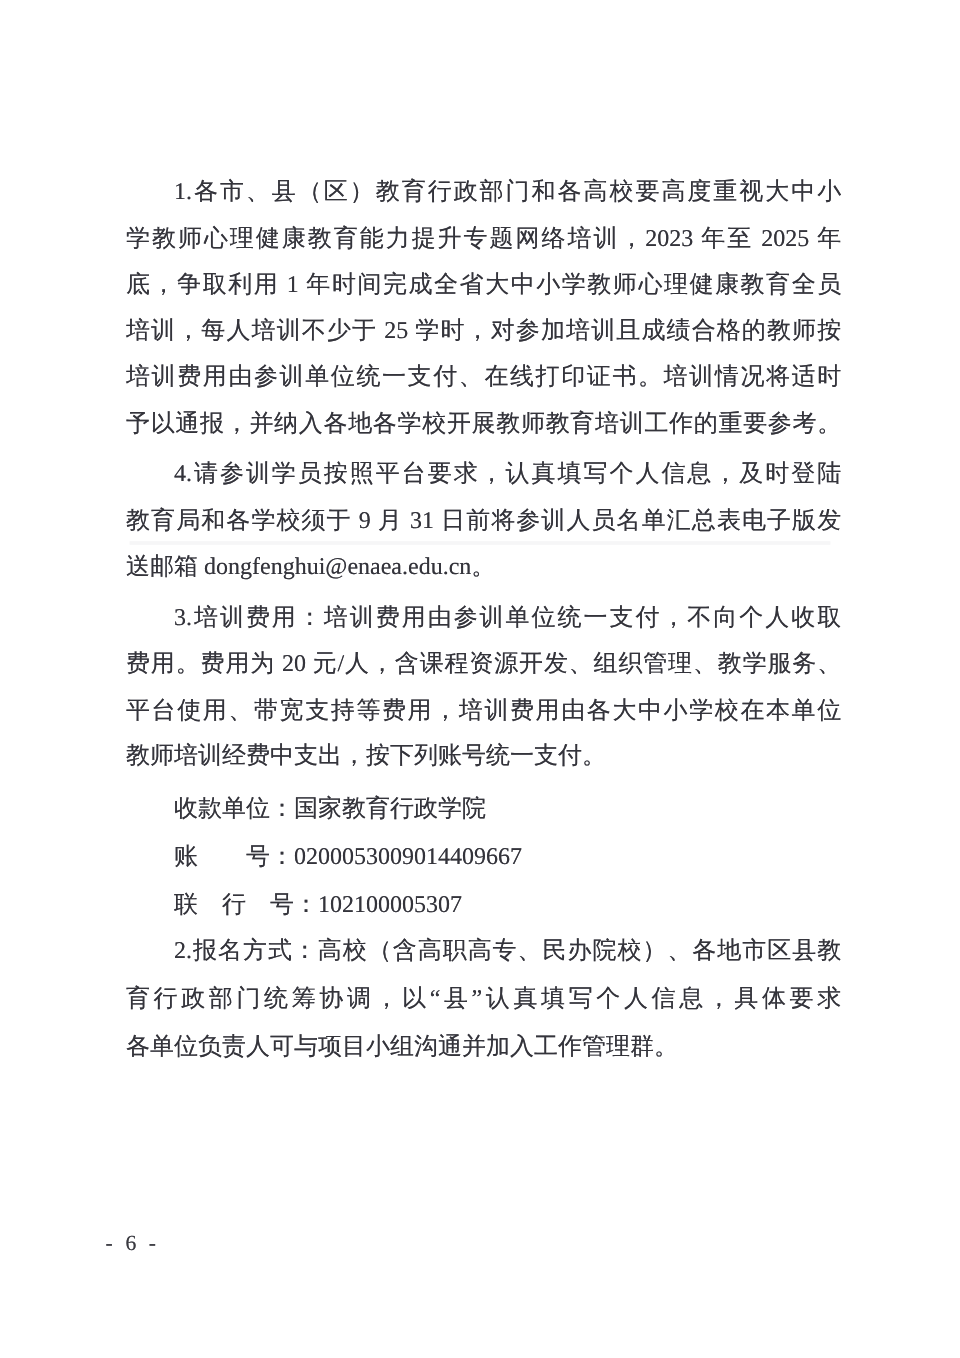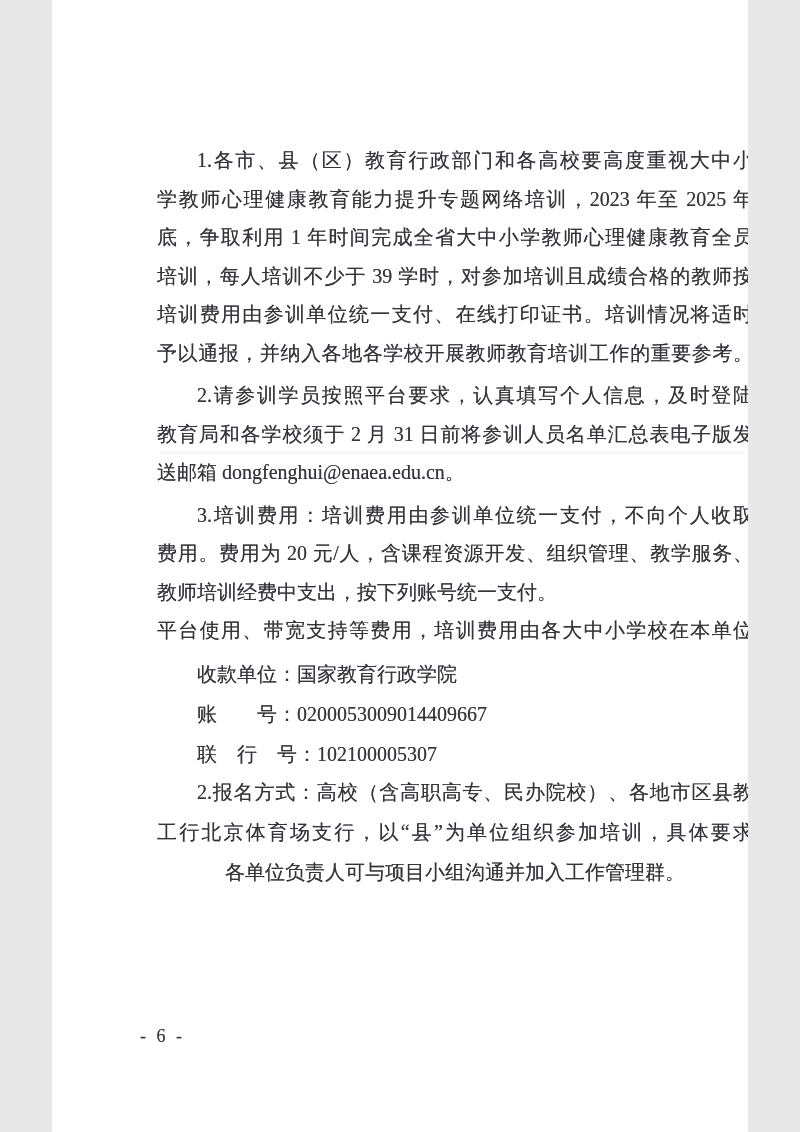--- a/index.html
+++ b/index.html
@@ -1,37 +1,37 @@
 <!DOCTYPE html>
 <html><head>
 <meta charset="utf-8">
 <style>
   html,body{margin:0;padding:0;background:#e8e8e8;}
   .page{
     position:relative;
-    width:696px;height:1132px;
+    width:800px;height:1132px;
     margin:0 auto;
     background:#ffffff;
     overflow:hidden;
     font-family:"Liberation Serif","DejaVu Serif",serif;
   }
   .doc{
     position:absolute;
     left:105px;top:141px;
     width:596px;
     color:#34343b;
     font-size:20px;
     text-shadow:0 0 0.5px rgba(70,70,80,0.75);
   }
   .p{margin:0 0 4px 0;line-height:38.5px;}
   .p .line{min-height:38.5px;}
   .bank{line-height:40.2px;margin:0 0 -2px 0;}
   .bank .line{min-height:40.2px;}
   .p4{line-height:40px;margin-bottom:0;}
-  .p4 .line{min-height:40px;text-align:center;}
+  .p4 .line{min-height:40px;}
   .j{text-align:justify;text-align-last:justify;}
   .ind{text-indent:2em;}
   .pagenum{
     position:absolute;
     left:88px;top:1026px;
     font-size:18px;
     color:#3a3a40;
     letter-spacing:3px;
     text-shadow:0 0 0.5px rgba(70,70,80,0.7);
   }
@@ -46,47 +46,47 @@
 <body>
 
 <div class="page">
 
   <div class="doc">
 
     <div class="p">
       <div class="line j ind">1.各市、县（区）教育行政部门和各高校要高度重视大中小</div>
       <div class="line j">学教师心理健康教育能力提升专题网络培训，2023 年至 2025 年</div>
       <div class="line j">底，争取利用 1 年时间完成全省大中小学教师心理健康教育全员</div>
-      <div class="line j">培训，每人培训不少于 39 学时，对参加培训且成绩合格的教师按</div>
+      <div class="line j">培训，每人培训不少于 25 学时，对参加培训且成绩合格的教师按</div>
       <div class="line j">培训费用由参训单位统一支付、在线打印证书。培训情况将适时</div>
       <div class="line j">予以通报，并纳入各地各学校开展教师教育培训工作的重要参考。</div>
     </div>
 
     <div class="p">
-      <div class="line j ind">2.请参训学员按照平台要求，认真填写个人信息，及时登陆</div>
-      <div class="line j">教育局和各学校须于 2 月 31 日前将参训人员名单汇总表电子版发</div>
+      <div class="line j ind">4.请参训学员按照平台要求，认真填写个人信息，及时登陆</div>
+      <div class="line j">教育局和各学校须于 9 月 31 日前将参训人员名单汇总表电子版发</div>
       <div class="line">送邮箱 dongfenghui@enaea.edu.cn。</div>
     </div>
 
     <div class="p">
       <div class="line j ind">3.培训费用：培训费用由参训单位统一支付，不向个人收取</div>
       <div class="line j">费用。费用为 20 元/人，含课程资源开发、组织管理、教学服务、</div>
+      <div class="line j">平台使用、带宽支持等费用，培训费用由各大中小学校在本单位</div>
       <div class="line">教师培训经费中支出，按下列账号统一支付。</div>
-      <div class="line j">平台使用、带宽支持等费用，培训费用由各大中小学校在本单位</div>
     </div>
 
     <div class="p bank">
       <div class="line ind">收款单位：国家教育行政学院</div>
       <div class="line ind">账　　号：0200053009014409667</div>
       <div class="line ind">联　行　号：102100005307</div>
     </div>
 
     <div class="p p4">
       <div class="line j ind">2.报名方式：高校（含高职高专、民办院校）、各地市区县教</div>
-      <div class="line j">工行北京体育场支行，以“县”为单位组织参加培训，具体要求</div>
+      <div class="line j">育行政部门统筹协调，以“县”认真填写个人信息，具体要求</div>
       <div class="line">各单位负责人可与项目小组沟通并加入工作管理群。</div>
     </div>
 
   </div>
 
   <div class="streak"></div>
 
   <div class="pagenum">- 6 -</div>
 
 </div>

